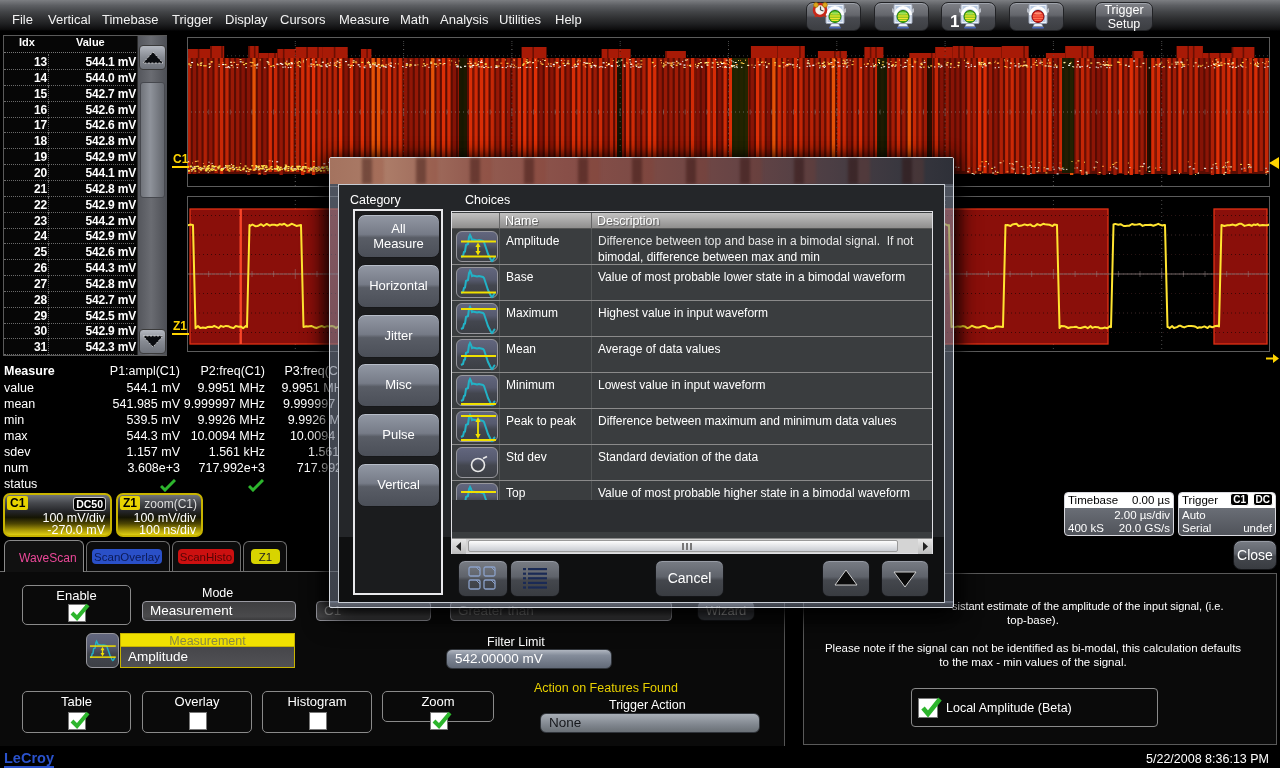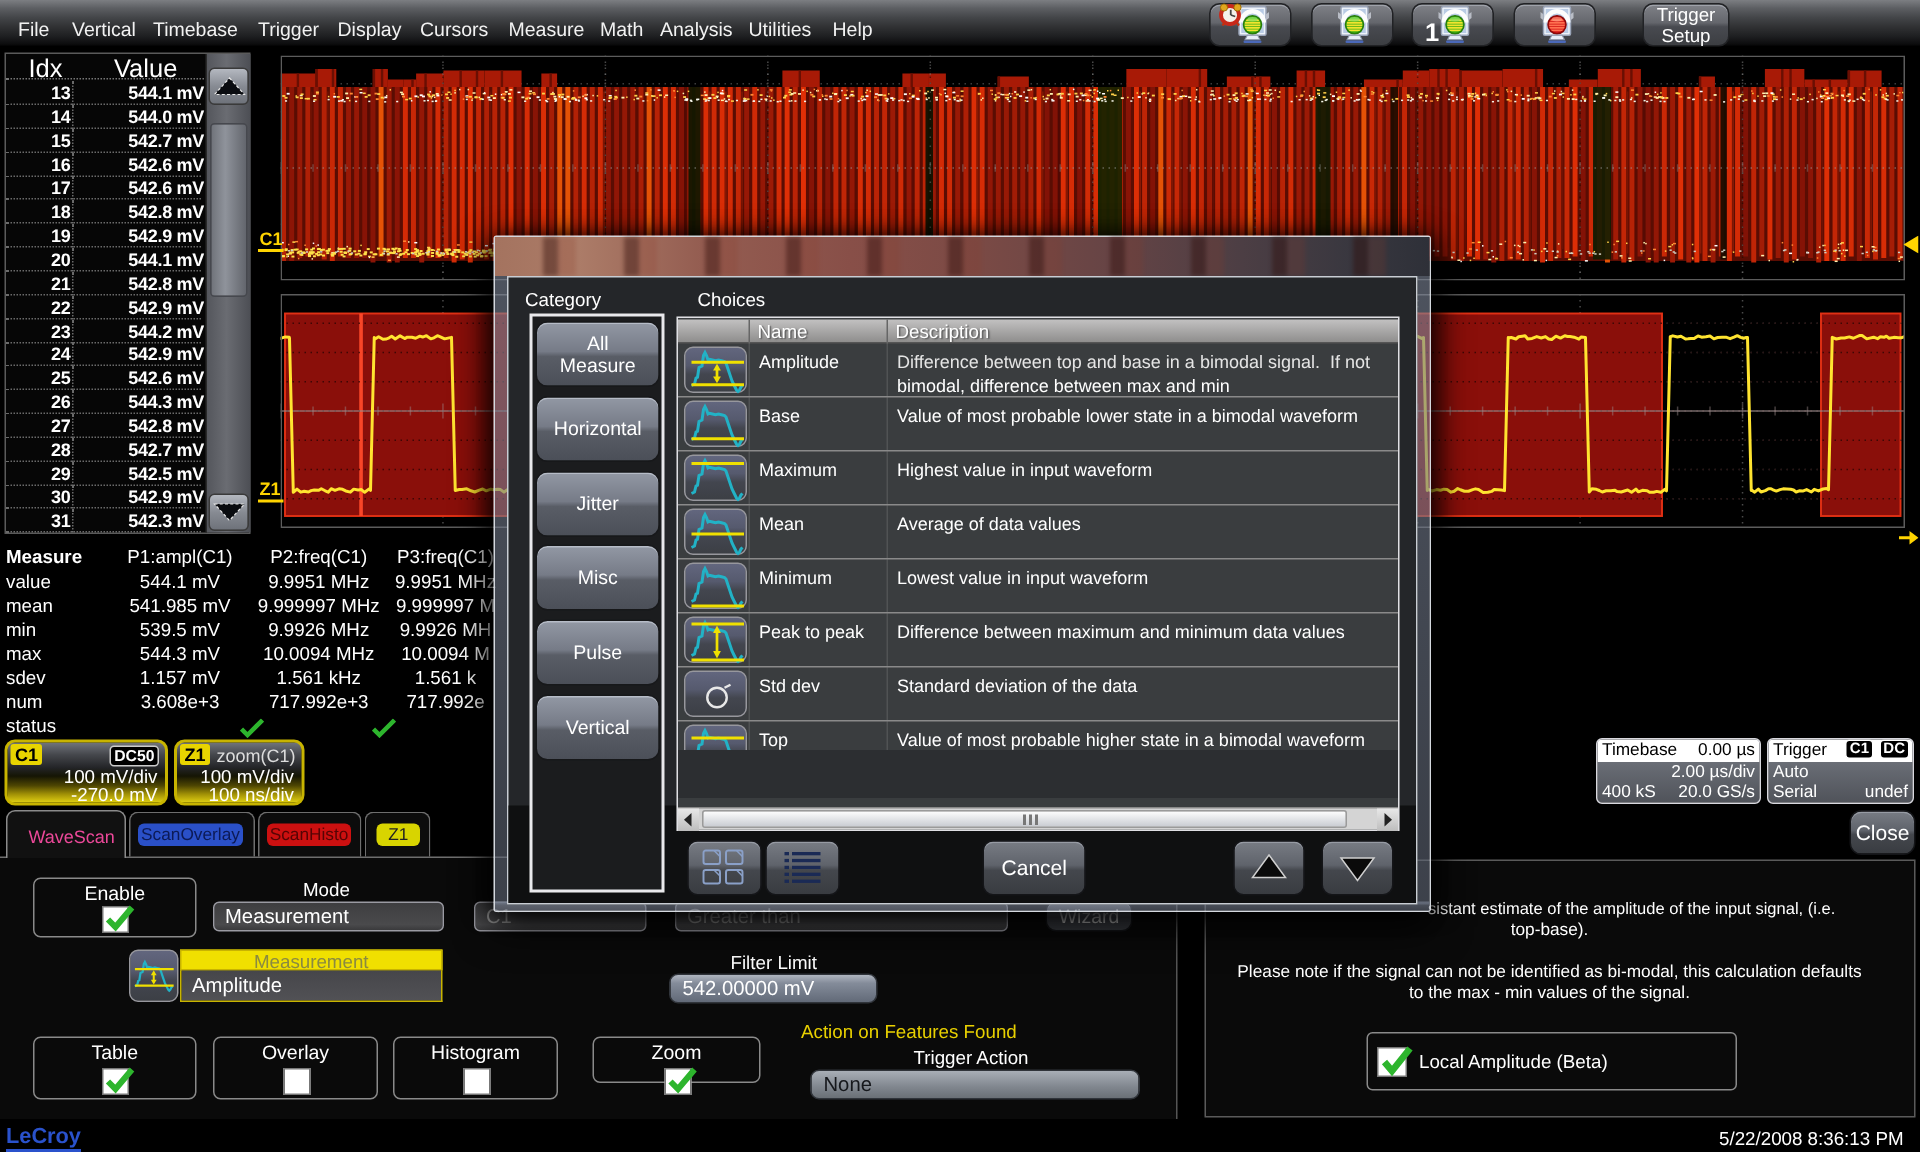--- a/index.html
+++ b/index.html
@@ -26,21 +26,21 @@
 .lrow .vx { position:absolute; right:-2px; top:1px; }
 #lscroll { position:absolute; left:133px; top:0; width:30px; height:319px; background:linear-gradient(90deg,#54565c,#6a6c72 45%,#4c4e54); border-left:1px solid #2a2a2a; }
 .sbtn { position:absolute; left:1px; width:27px; height:25px; border-radius:4px;
   background:linear-gradient(180deg,#b4b8c0,#878b93 50%,#6e727a); border:1px solid #3a3a3a; }
 
 #sthumb { position:absolute; left:2px; top:46px; width:25px; height:116px; border-radius:3px;
   background:linear-gradient(90deg,#70737a,#8f939b 40%,#63666d); border:1px solid #46484e; }
 
 
 .mt { position:absolute; color:#fff; font-size:12.5px; white-space:pre; }
-.mtr { text-align:center; }
+.mtr { text-align:right; }
 
 
 .chbox { position:absolute; top:493px; height:44px; border:2px solid #c8b400; border-radius:7px;
   background:linear-gradient(180deg,#71757c 0%,#46484d 20%,#232427 42%,#151504 56%,#4e4602 72%,#a09006 86%,#e0cf12 100%); }
 .chlab { position:absolute; left:2px; top:1px; background:#e8d400; color:#000; font-size:12px; font-weight:bold; padding:0 3px; border-radius:2px; }
 .chtx { position:absolute; right:5px; color:#fff; font-size:12.5px; }
 
 
 .tab { position:absolute; top:541px; height:31px; background:#0c0c0c; border:1px solid #6e6e6e; border-bottom:none; border-radius:6px 6px 0 0; }
 .badge { position:absolute; border-radius:4px; font-size:11.5px; text-align:center; padding-top:2px; }
@@ -189,21 +189,21 @@
           <line x1="22" y1="18.3" x2="36" y2="18.3" stroke="#ff7050" stroke-width="1.2" clip-path="url(#bc2)"></line>
           <ellipse cx="29" cy="10.9" rx="3.4" ry="1.5" fill="#ff9a80" opacity="0.7"></ellipse>
           <path d="M25.5,21.5 h7 l1.5,3 h-10 z" fill="#e8eef8" stroke="#8a94a8" stroke-width="0.7"></path>
           <rect x="23" y="25" width="12" height="1.6" rx="0.8" fill="#4a68b8"></rect>
         </svg>
       </div>
   <div class="tbtn" id="trigsetup">Trigger<br>Setup</div>
 </div>
 
 <div class="abs" id="ltable">
-  <div style="position:absolute;left:0;top:0;width:132px;height:17px;border-bottom:1px dotted #777;color:#fff;font-size:17px;font-weight:normal">
+  <div style="position:absolute;left:0;top:0;width:132px;height:17px;border-bottom:1px dotted #777;color:#fff;font-size:11px;font-weight:bold">
     <span style="position:absolute;left:15px">Idx</span>
     <span style="position:absolute;left:72px">Value</span>
   </div>
   <div class="lrow" style="top:18px;border-bottom:1px dotted #6a6a6a">
         <span class="ix">13</span>
         <span class="vx">544.1 mV</span>
         <span style="position:absolute;left:44px;top:0;width:1px;height:16px;border-left:1px dotted #6a6a6a"></span>
       </div>
       <div class="lrow" style="top:33.85px;border-bottom:1px dotted #6a6a6a">
         <span class="ix">14</span>
@@ -2638,21 +2638,21 @@
         <line x1="4" y1="24.5" x2="39" y2="24.5" stroke="#f0e000" stroke-width="2"></line>
         <line x1="21" y1="12.5" x2="21" y2="21.5" stroke="#f0e000" stroke-width="1.8"></line>
         <polygon points="21,10.5 18.4,15 23.6,15" fill="#f0e000"></polygon>
         <polygon points="21,23.5 18.4,19 23.6,19" fill="#f0e000"></polygon>
       </svg>
     </div>
 <div class="abs" style="left:120px;top:633px;width:175px;height:13.5px;background:#f0e000;color:#8a8a40;font-size:12.5px;text-align:center;border:1px solid #c8b400">Measurement</div>
 <div class="abs" style="left:120px;top:647px;width:175px;height:21px;background:linear-gradient(180deg,#46464a,#515155);border:1px solid #c8b400;border-top:none;color:#fff;font-size:13.5px;padding:2px 0 0 7px">Amplitude</div>
 
 <div class="mt" style="left:487px;top:635px">Filter Limit</div>
-<div class="lightdrop" style="left:446px;top:649px;width:139px">542.00000 mV</div>
+<div class="lightdrop" style="left:446px;top:649px;width:166px">542.00000 mV</div>
 
 <div class="mt" style="left:534px;top:681px;color:#e8d000">Action on Features Found</div>
 <div class="mt" style="left:609px;top:698px">Trigger Action</div>
 <div class="lightdrop" style="left:540px;top:713px;width:220px;background:linear-gradient(180deg,#a8aeb6,#80868e 60%,#6a7076);color:#16181c">None</div>
 
 <div class="cbox" style="left:22px;top:691px;width:109px;height:42px">
   <span class="lb">Table</span>
   <span class="ckb" style="left:45px;top:20px">
         <svg width="22" height="20">
           <path d="M3,10 L8,15 L19,2" stroke="#2db52d" stroke-width="4" fill="none"></path>
@@ -2660,21 +2660,21 @@
       </span>
 </div>
 <div class="cbox" style="left:142px;top:691px;width:110px;height:42px">
   <span class="lb">Overlay</span>
   <span class="ckb" style="left:46px;top:20px"></span>
 </div>
 <div class="cbox" style="left:262px;top:691px;width:110px;height:42px">
   <span class="lb">Histogram</span>
   <span class="ckb" style="left:46px;top:20px"></span>
 </div>
-<div class="cbox" style="left:395px;top:691px;width:112px;height:31px">
+<div class="cbox" style="left:382px;top:691px;width:112px;height:31px">
   <span class="lb">Zoom</span>
   <span class="ckb" style="left:47px;top:20px">
         <svg width="22" height="20">
           <path d="M3,10 L8,15 L19,2" stroke="#2db52d" stroke-width="4" fill="none"></path>
         </svg>
       </span>
 </div>
 
 <div class="abs" id="rpanel"></div>
 <div class="mt" style="left:952px;top:600px;font-size:11px">sistant estimate of the amplitude of the input signal, (i.e.</div>

